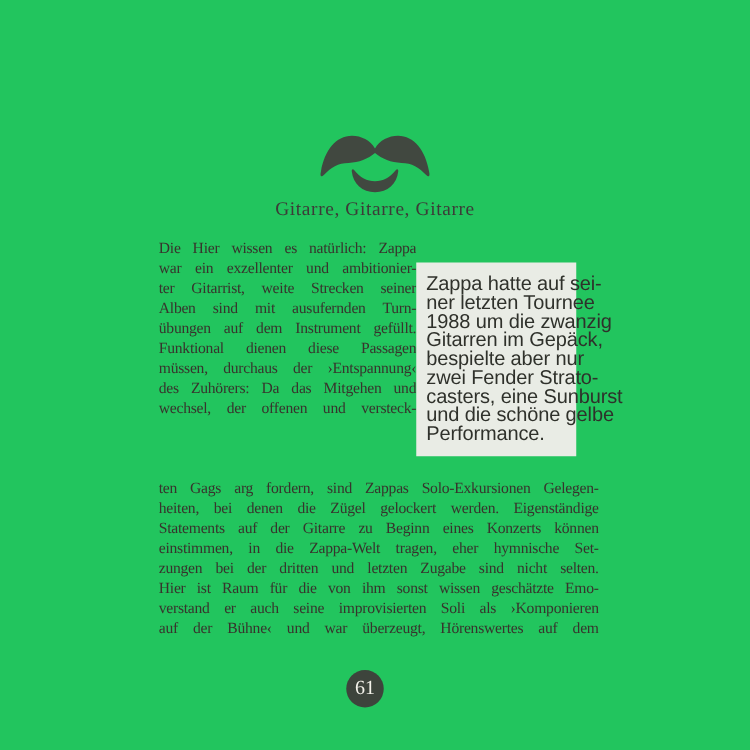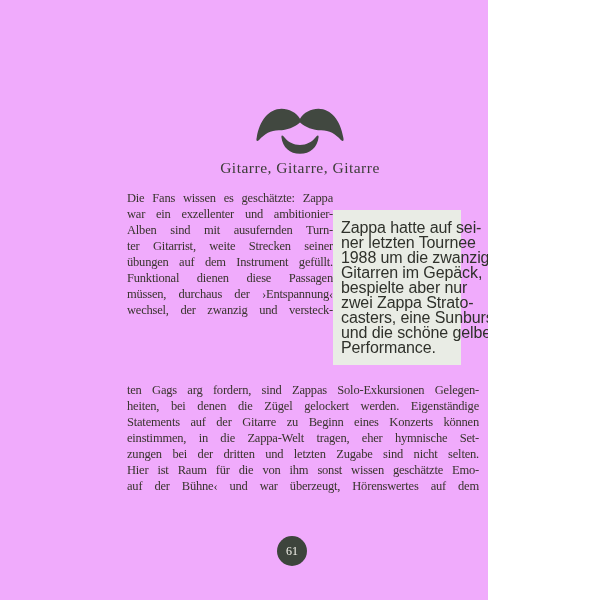--- a/index.html
+++ b/index.html
@@ -1,17 +1,17 @@
 <!DOCTYPE html>
 <html><head>
 <meta charset="utf-8">
 <style>
   html,body { margin:0; padding:0; background:#ffffff; }
   .page {
-    position:relative; width:488px; height:600px; background:#f0abfc;
+    position:relative; width:600px; height:600px; background:#22c55e;
     font-family:"Liberation Serif", serif; overflow:hidden;
   }
   .mustache-wrap { position:absolute; left:254px; top:100px; width:92px; height:56px; }
   .chapter-title {
     position:absolute; left:0; top:159px; width:600px; text-align:center;
     font-size:15.5px; color:#3c3c38; letter-spacing:0.5px;
   }
   .body-narrow { position:absolute; left:127px; top:190px; width:206px; }
   .body-wide   { position:absolute; left:127px; top:382px; width:352px; }
   .line {
@@ -23,21 +23,21 @@
     position:absolute; left:333px; top:210px; width:128px; height:155px;
     background:#e9ece5; padding:10px 8px; box-sizing:border-box;
   }
   .sidebar-line {
     font-family:"Liberation Sans", sans-serif; font-size:16px; line-height:15px;
     color:#2f312b; letter-spacing:-0.1px; white-space:nowrap;
   }
   .page-badge {
     position:absolute; left:277px; top:536px; width:30px; height:30px;
     border-radius:50%; background:#3d443c; color:#f3f2ea;
-    text-align:center; line-height:30px; font-size:12px;
+    text-align:center; line-height:30px; font-size:16px;
   }
 </style>
 </head>
 <body>
 
 <div class="page">
 
   <div class="mustache-wrap">
     <svg width="92" height="56" viewBox="0 0 100 60" xmlns="http://www.w3.org/2000/svg">
       <path fill="#414840" d="M50,20 C46,13 38,9 30,9 C16,9 6,22 3,40 C2,44 3,45.5 5.5,43
@@ -46,47 +46,49 @@
         C62,9 54,13 50,20 Z"></path>
       <path fill="#414840" d="M32,39 C37,45.5 43,48.5 50,48.5 C57,48.5 63,45.5 68,39
         C69.2,37.4 70.4,38 70.2,40 C69,51 61,58 50,58 C39,58 31,51 29.8,40
         C29.6,38 30.8,37.4 32,39 Z"></path>
     </svg>
   </div>
 
   <div class="chapter-title">Gitarre, Gitarre, Gitarre</div>
 
   <div class="body-narrow">
-    <div class="line">Die Fans wissen es geschätzte: Zappa</div>
+    <div class="line">Die Hier wissen es natürlich: Zappa</div>
     <div class="line">war ein exzellenter und ambitionier-</div>
+    <div class="line">ter Gitarrist, weite Strecken seiner</div>
     <div class="line">Alben sind mit ausufernden Turn-</div>
-    <div class="line">ter Gitarrist, weite Strecken seiner</div>
     <div class="line">übungen auf dem Instrument gefüllt.</div>
     <div class="line">Funktional dienen diese Passagen</div>
     <div class="line">müssen, durchaus der ›Entspannung‹</div>
-    <div class="line">wechsel, der zwanzig und versteck-</div>
+    <div class="line">des Zuhörers: Da das Mitgehen und</div>
+    <div class="line">wechsel, der offenen und versteck-</div>
   </div>
 
   <div class="body-wide">
     <div class="line">ten Gags arg fordern, sind Zappas Solo-Exkursionen Gelegen-</div>
     <div class="line">heiten, bei denen die Zügel gelockert werden. Eigenständige</div>
     <div class="line">Statements auf der Gitarre zu Beginn eines Konzerts können</div>
     <div class="line">einstimmen, in die Zappa-Welt tragen, eher hymnische Set-</div>
     <div class="line">zungen bei der dritten und letzten Zugabe sind nicht selten.</div>
     <div class="line">Hier ist Raum für die von ihm sonst wissen geschätzte Emo-</div>
+    <div class="line">verstand er auch seine improvisierten Soli als ›Komponieren</div>
     <div class="line">auf der Bühne‹ und war überzeugt, Hörenswertes auf dem</div>
   </div>
 
   <div class="sidebar-box">
     <div class="sidebar-line">Zappa hatte auf sei-</div>
     <div class="sidebar-line">ner letzten Tournee</div>
     <div class="sidebar-line">1988 um die zwanzig</div>
     <div class="sidebar-line">Gitarren im Gepäck,</div>
     <div class="sidebar-line">bespielte aber nur</div>
-    <div class="sidebar-line">zwei Zappa Strato-</div>
+    <div class="sidebar-line">zwei Fender Strato-</div>
     <div class="sidebar-line">casters, eine Sunburst</div>
     <div class="sidebar-line">und die schöne gelbe</div>
     <div class="sidebar-line">Performance.</div>
   </div>
 
   <div class="page-badge">61</div>
 
 </div>
 
 </body></html>

